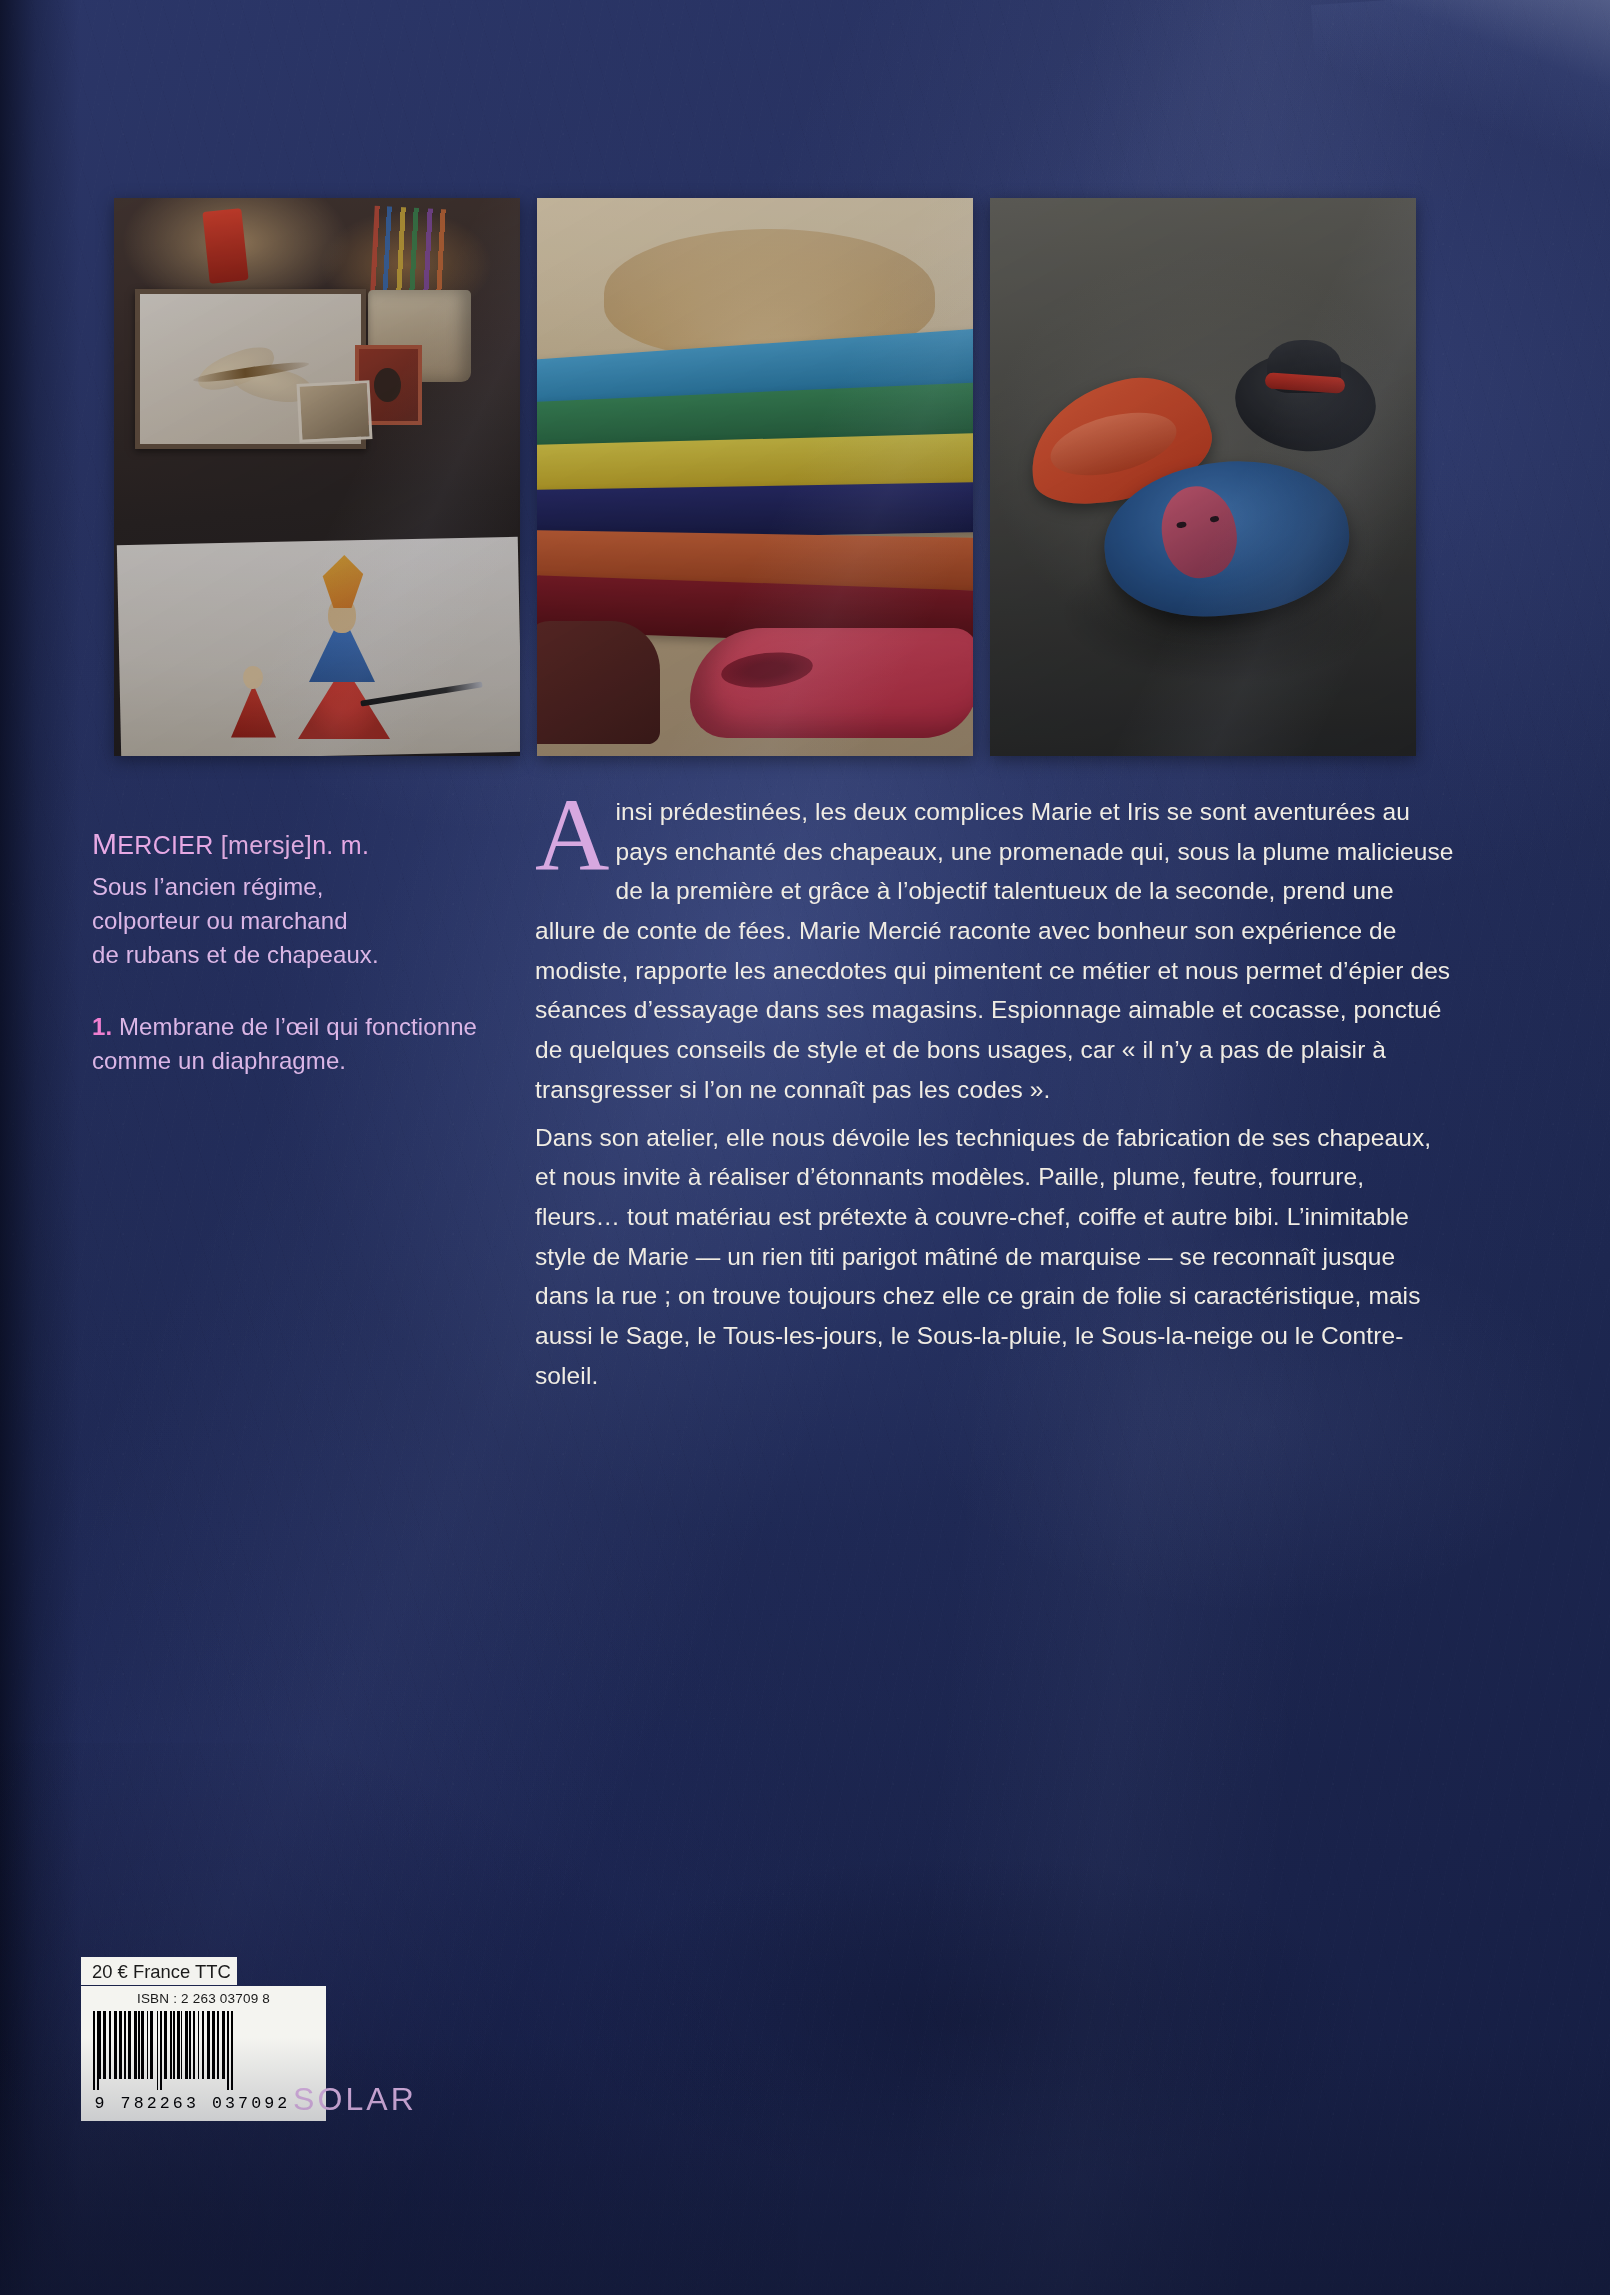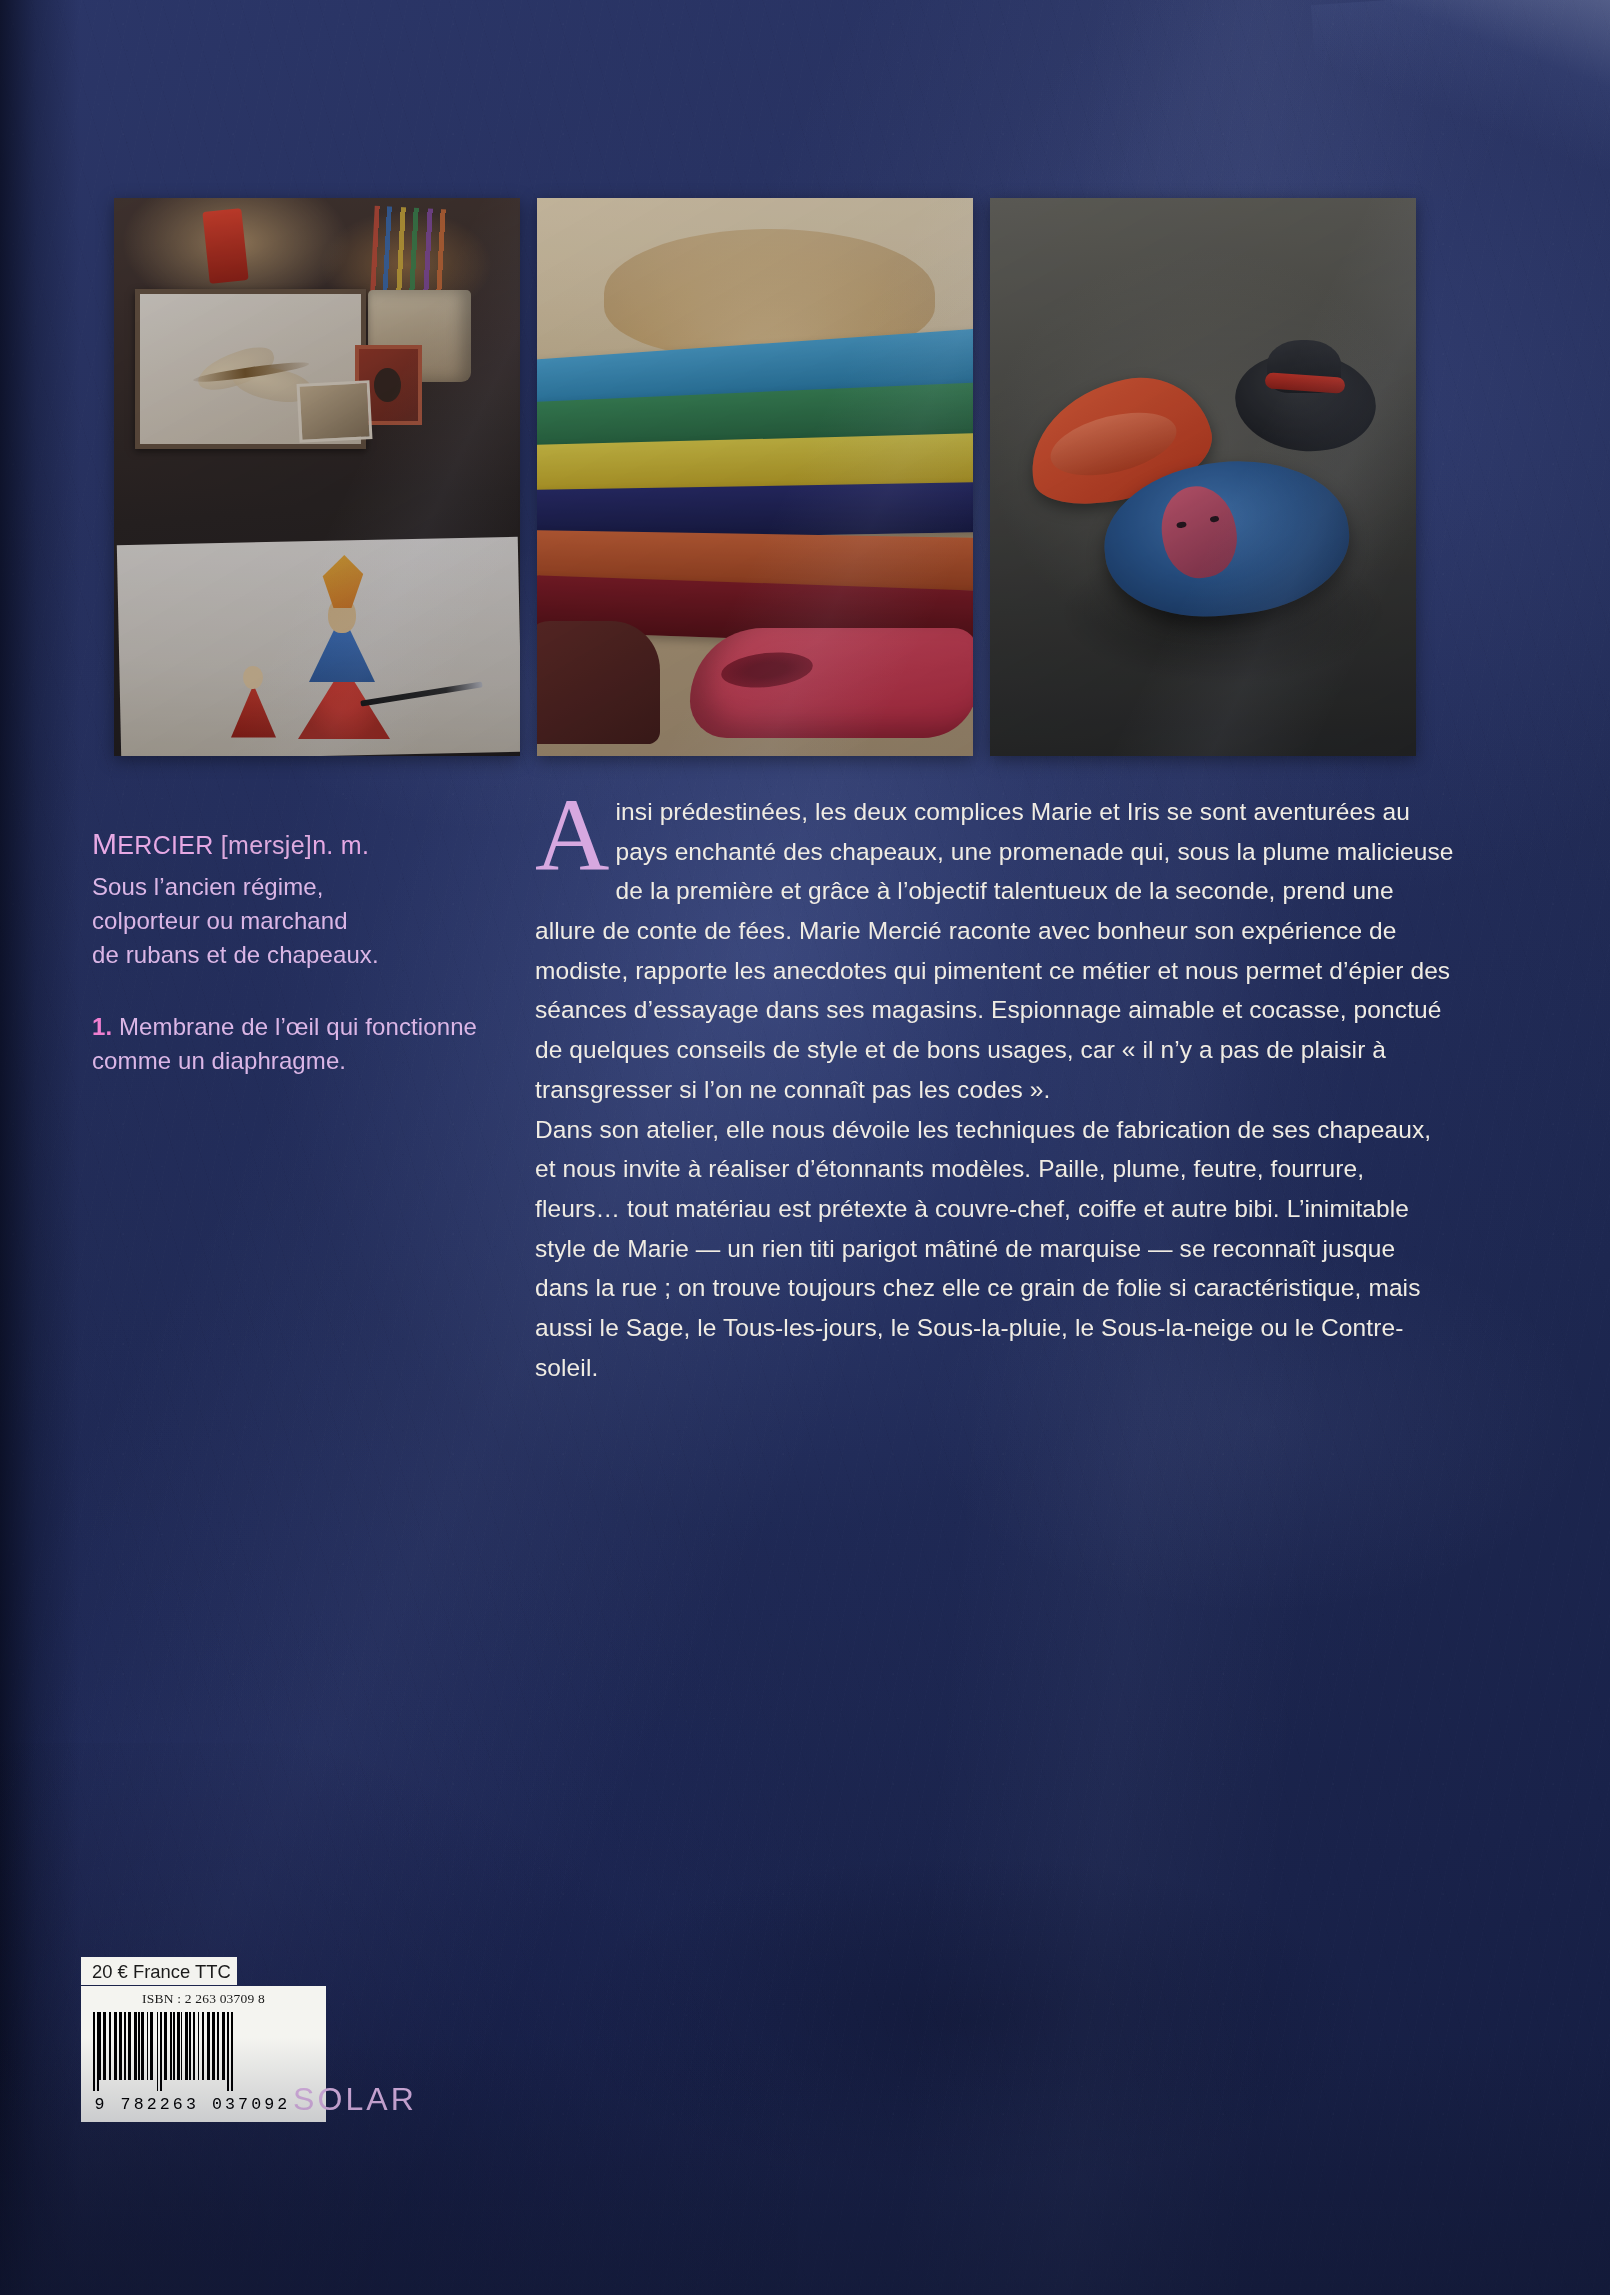--- a/index.html
+++ b/index.html
@@ -333,21 +333,21 @@
     position: absolute;
     left: 535px;
     top: 792px;
     width: 920px;
     color: #f0ece3;
     font-size: 24.5px;
     line-height: 1.62;
     letter-spacing: 0.1px;
   }
   #main-col p { margin: 0; text-indent: 0; }
-  #main-col p + p { margin-top: 0; }
+  #main-col p + p { margin-top: 8px; }
   .dropcap {
     float: left;
     font-family: "Liberation Serif", serif;
     font-size: 103px;
     line-height: .84;
     color: #d7a8e0;
     padding: 3.7px 6.1px 0 0;
     margin-top: -3.7px;
   }
   .para-indent { text-indent: 21px; }
@@ -373,21 +373,21 @@
     background: #f4f4f0;
     padding: 4.9px 8.6px 8.6px 8.6px;
     box-sizing: border-box;
   }
   #isbn-text {
     font-size: 13.5px;
     color: #1a1a1a;
     text-align: center;
     letter-spacing: 0.2px;
     margin-bottom: 4.9px;
-    font-family: Liberation Serif, serif;
+    font-family: Liberation Sans, sans-serif;
   }
   #bars {
     height: 79px;
     display: flex;
     align-items: stretch;
     gap: 0;
     padding: 0 3.7px;
   }
   #bars i { display: block; background: #000; }
   #barcode-digits {

